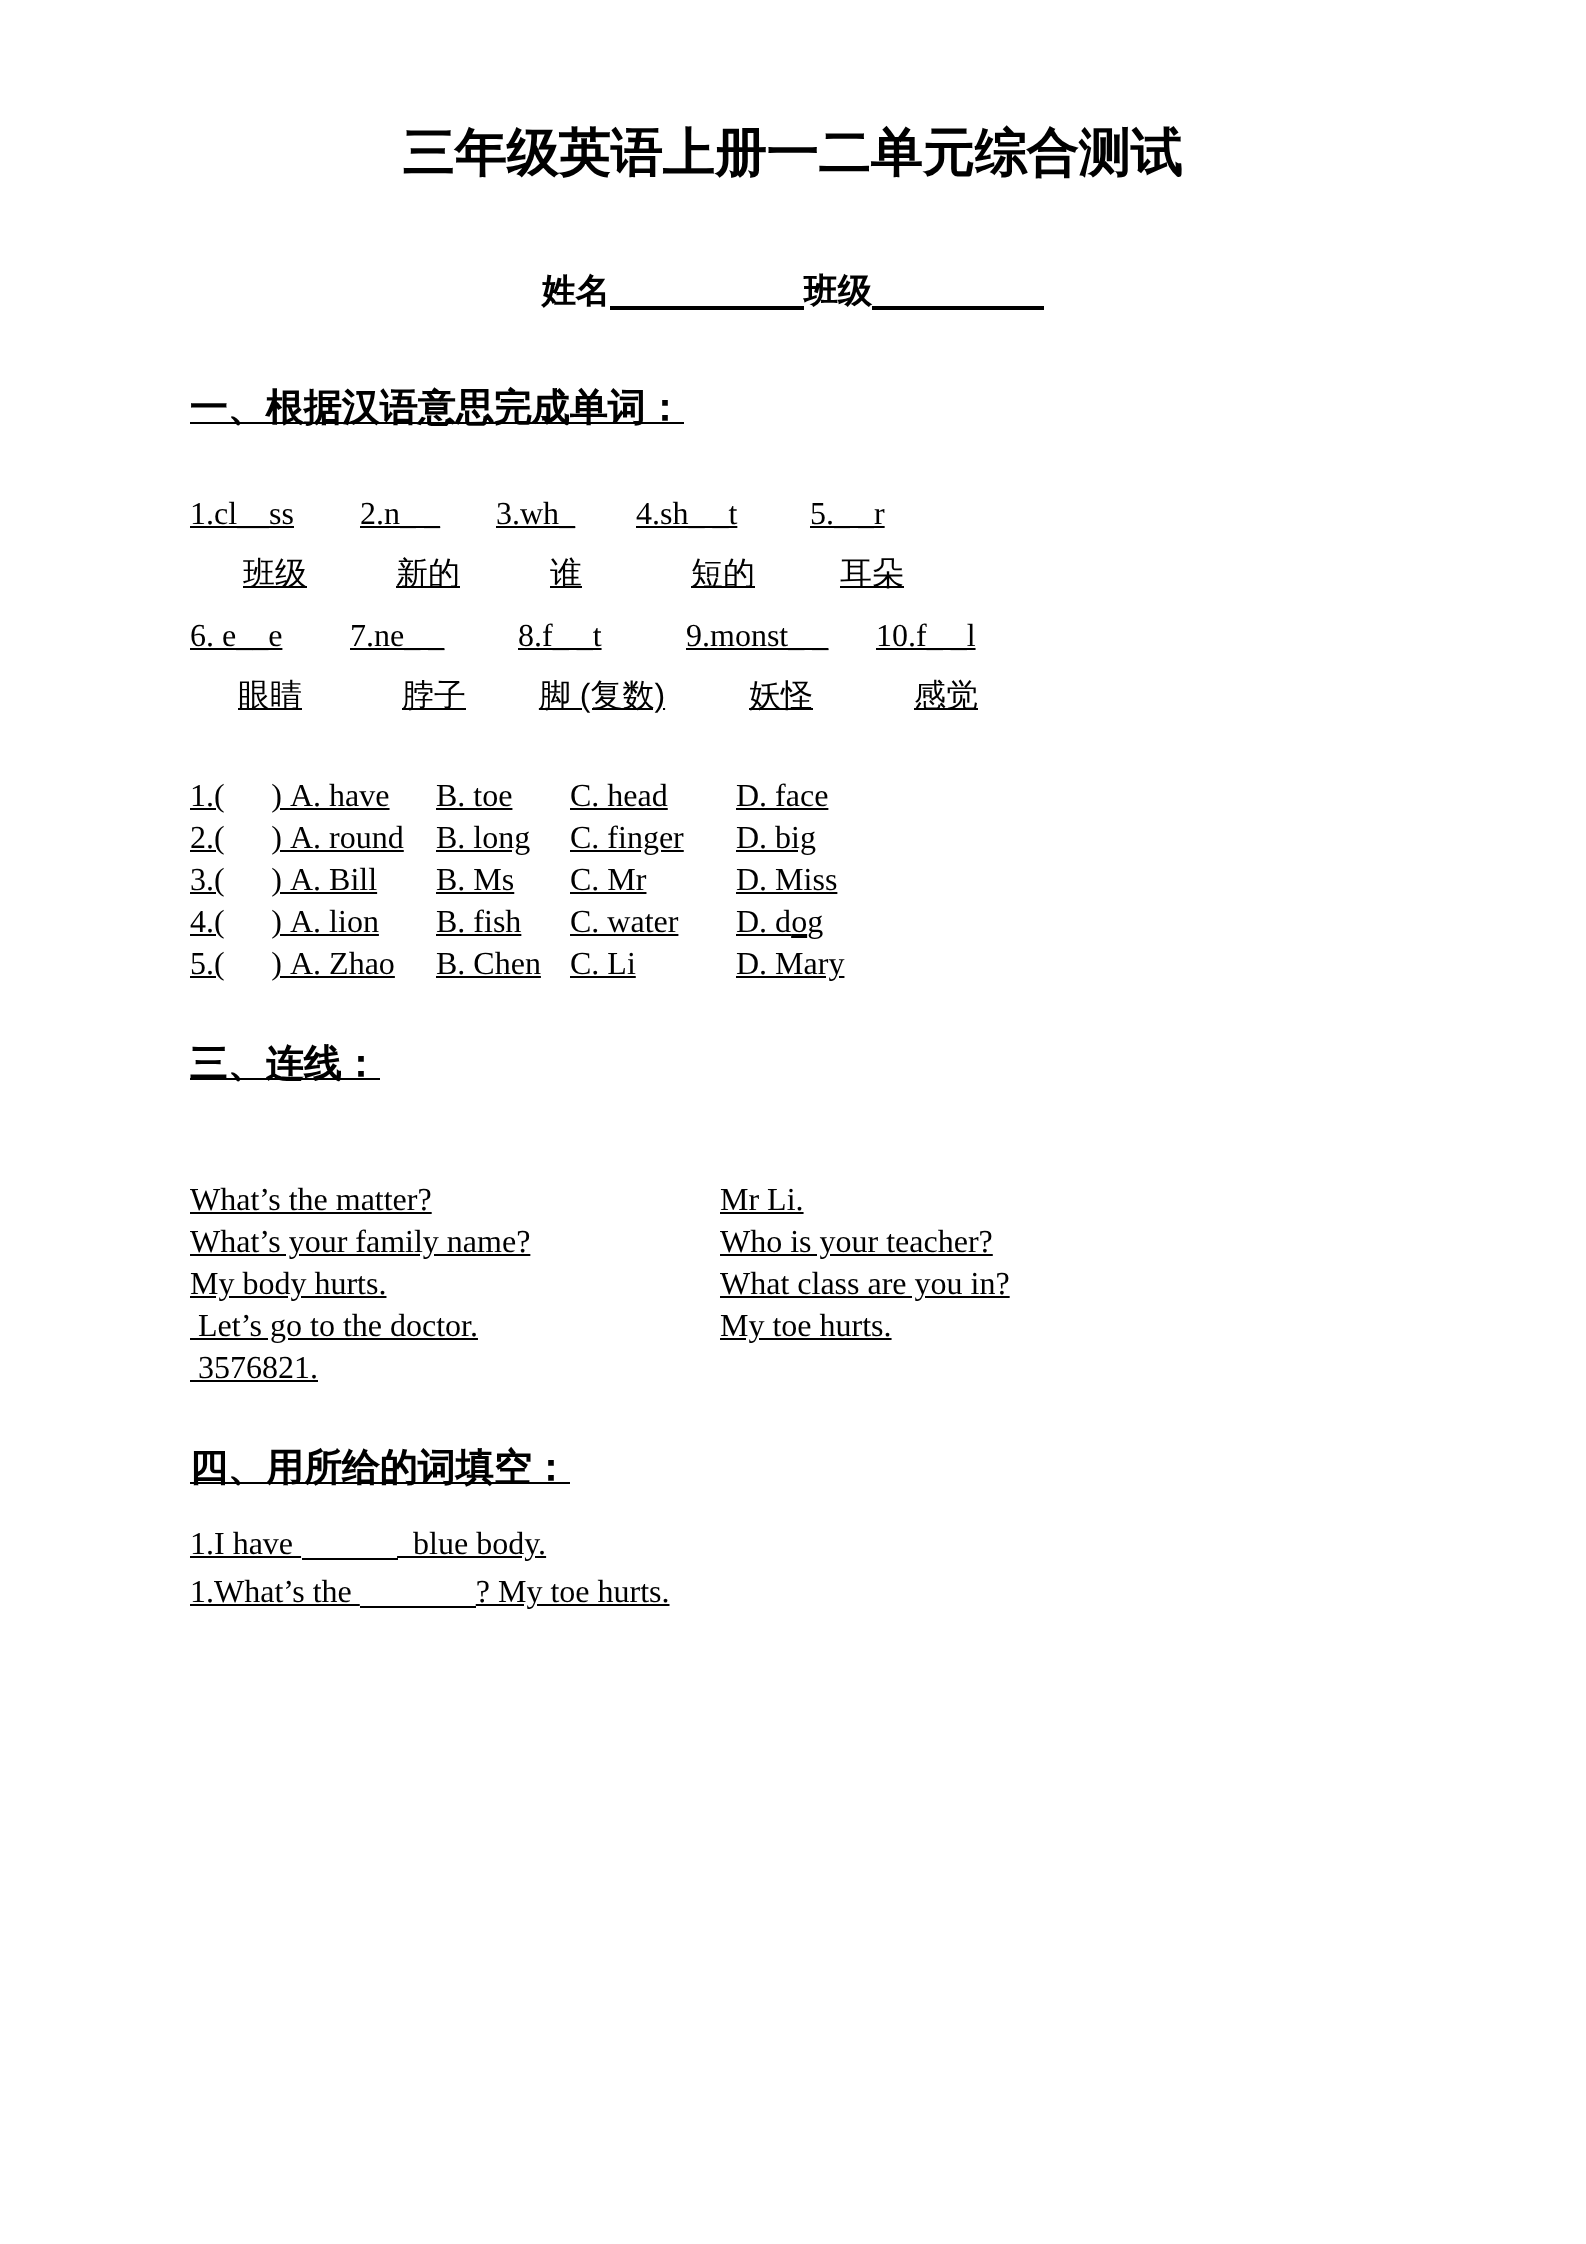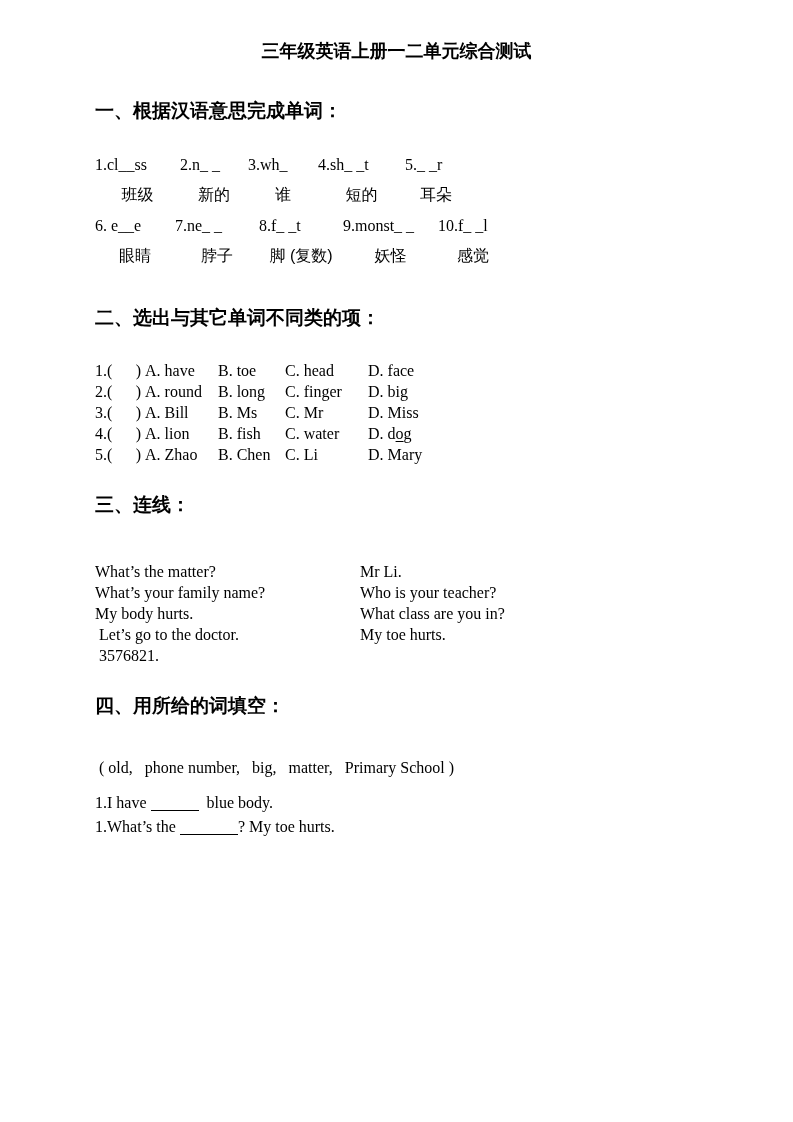--- a/index.html
+++ b/index.html
@@ -7,44 +7,44 @@
     position: relative;
     width: 793px;
     height: 1122px;
     background: #ffffff;
     color: #000000;
     overflow: hidden;
     font-family: "Liberation Serif", serif;
     font-size: 16px;
   }
   .doc-title {
-    padding-top: 40px;
+    padding-top: 60px;
     text-align: center;
     font-family: "Liberation Sans", sans-serif;
     font-weight: bold;
-    font-size: 18px;
+    font-size: 26px;
     line-height: 1.3;
   }
   .name-line {
     margin-top: 40px;
     text-align: center;
     font-family: "Liberation Sans", sans-serif;
     font-weight: bold;
     font-size: 17px;
     white-space: pre;
   }
   .uline {
     display: inline-block;
     border-bottom: 2px solid #000;
     height: 1em;
     vertical-align: -4px;
   }
   .uline.nblank { width: 97px; }
   .uline.cblank { width: 86px; }
-  .sections { padding-left: 95px; padding-right: 44px; }
+  .sections { padding-left: 95px; padding-right: 44px; text-decoration: underline; }
   .sec-heading {
     font-family: "Liberation Sans", sans-serif;
     font-weight: bold;
     font-size: 19px;
     line-height: 1.3;
   }
   .h1 { margin-top: 36px; }
   .h2 { margin-top: 40px; }
   .h3 { margin-top: 28px; }
   .h4 { margin-top: 28px; }
@@ -100,20 +100,21 @@
   .b58 { width: 58px; }
   .b124 { width: 124px; }
 </style>
 </head>
 <body>
 
 <div class="page">
 
   <div class="doc-title">三年级英语上册一二单元综合测试</div>
 
+  <div class="name-line"><span>姓名</span><span class="uline nblank"></span><span>班级</span><span class="uline cblank"></span></div>
 
   <div class="sections">
 
     <div class="sec-heading h1">一、根据汉语意思完成单词：</div>
 
     <div class="word-grid wg1">
       <span class="word-cell">1.cl__ss</span>
       <span class="word-cell">2.n_ _</span>
       <span class="word-cell">3.wh_</span>
       <span class="word-cell">4.sh_ _t</span>
@@ -131,21 +132,20 @@
       <span class="word-cell">8.f_ _t</span>
       <span class="word-cell">9.monst_ _</span>
       <span class="word-cell">10.f_ _l</span>
       <span class="meaning-cell">眼睛</span>
       <span class="meaning-cell">脖子</span>
       <span class="meaning-cell">脚 (复数)</span>
       <span class="meaning-cell">妖怪</span>
       <span class="meaning-cell">感觉</span>
     </div>
 
-    <div class="sec-heading h2">二、选出与其它单词不同类的项：</div>
 
     <div class="s2-list">
       <div class="s2-row">
         <span class="c-np"><span>1.(</span><span>) </span></span>
         <span class="c-a">A. have</span>
         <span class="c-b">B. toe</span>
         <span class="c-c">C. head</span>
         <span class="c-d">D. face</span>
       </div>
       <div class="s2-row">
@@ -187,21 +187,20 @@
       <span>Who is your teacher?</span>
       <span>My body hurts.</span>
       <span>What class are you in?</span>
       <span> Let’s go to the doctor.</span>
       <span>My toe hurts.</span>
       <span> 3576821.</span>
     </div>
 
     <div class="sec-heading h4">四、用所给的词填空：</div>
 
-    <div class="word-bank"> ( old,   phone number,   big,   matter,   Primary School )</div>
 
     <div class="fill-list">
       <div class="fill-item"><span>1.I have </span><span class="blank b48"></span><span>  blue body.</span></div>
       <div class="fill-item last"><span>1.What’s the </span><span class="blank b58"></span><span>? My toe hurts.</span></div>
     </div>
 
   </div>
 </div>
 
 </body></html>

